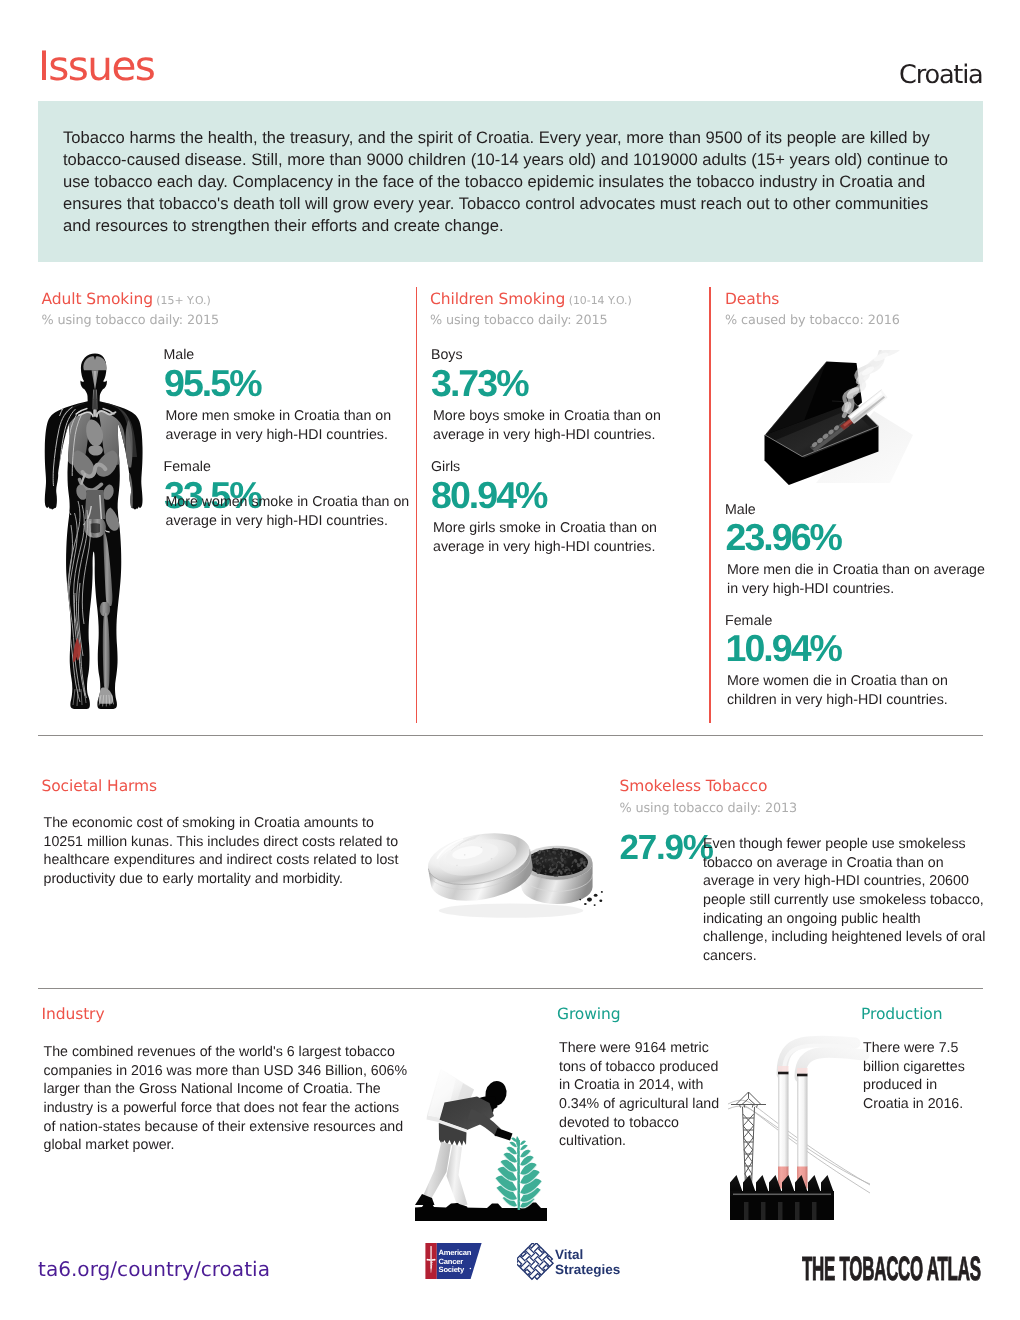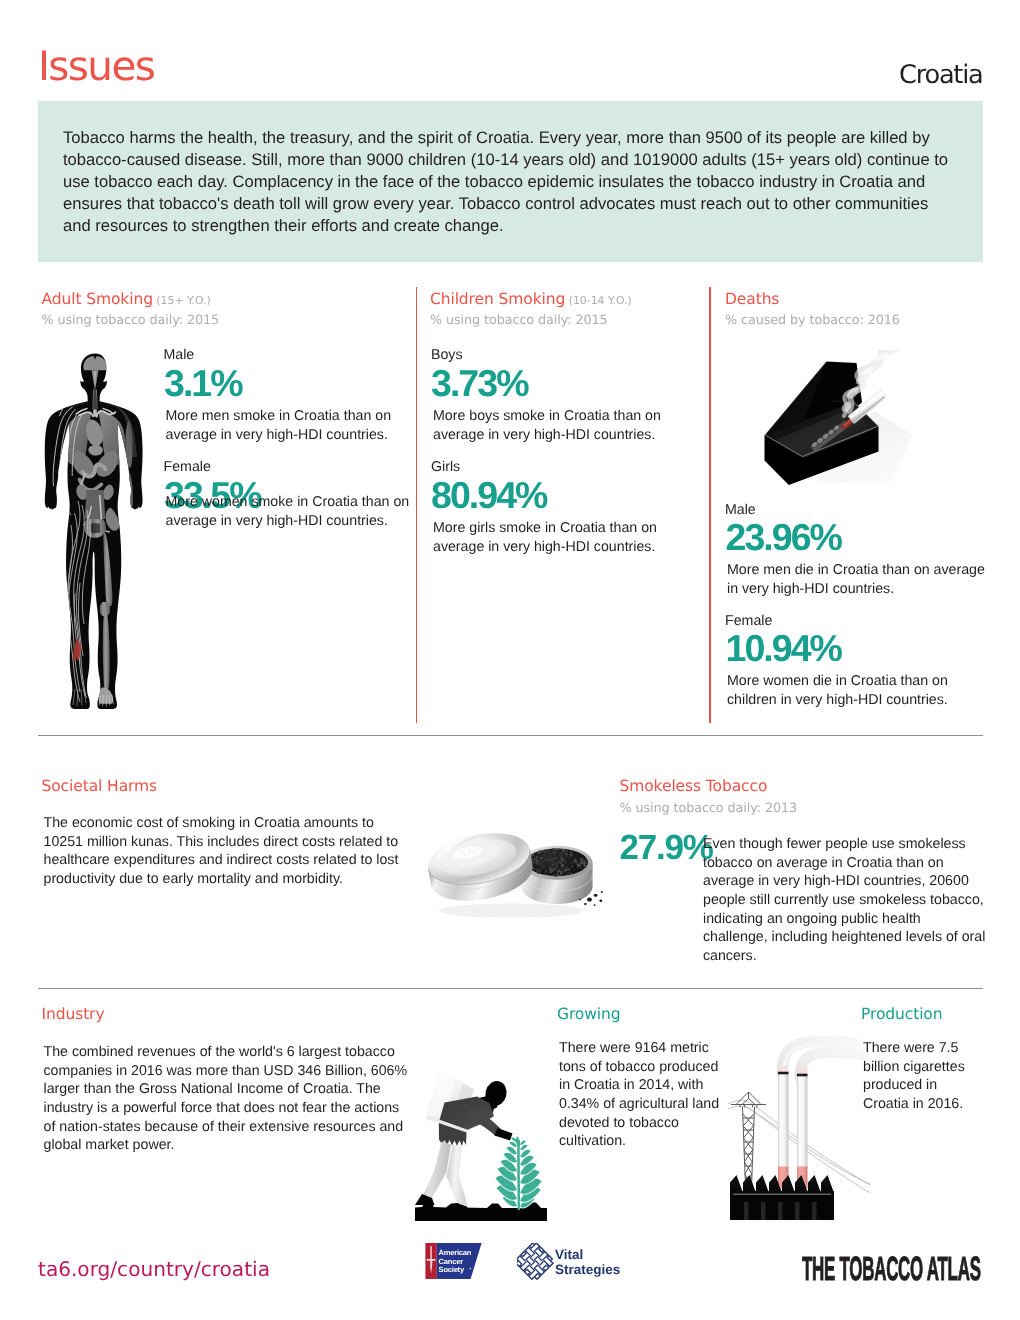--- a/index.html
+++ b/index.html
@@ -69,21 +69,21 @@
     letter-spacing:-1.95px;
   }
   .stat-desc, .body-text{
     font-size:14.2px; line-height:18.65px; color:#231f20; margin:2px;
   }
 
   
   .footer-url{
     position:absolute; left:38px; top:1259px;
     font-family:"DejaVu Sans", sans-serif;
-    font-size:20.1px; color:#be185d; letter-spacing:0; line-height:1;
+    font-size:20.1px; color:#4c1d95; letter-spacing:0; line-height:1;
   }
   .wordmark{ position:absolute; left:802px; top:1256px; }
   svg{display:block;}
 </style>
 </head>
 <body>
 
 <div class="page">
 
   <div class="hdr-title">Issues</div>
@@ -226,21 +226,21 @@
   <g stroke="#c8c8c8" stroke-width="0.6" fill="none" opacity="0.85">
   <path d="M31 336 L29 352"></path>
               <path d="M34 336 L33 353"></path>
               <path d="M37 336 L38 352"></path>
               <path d="M40 336 L42 350"></path>
   </g>
 </g>
 </svg>
       </div>
     <div class="stat-label" style="position:absolute;left:163.5px;top:348px;">Male</div>
-    <div class="stat-value" style="position:absolute;left:164px;top:365px;">3.1%</div>
+    <div class="stat-value" style="position:absolute;left:164px;top:365px;">95.5%</div>
     <p class="stat-desc" style="position:absolute;left:163.5px;top:405px;width:250px;">More men smoke in Croatia than on average in very high-HDI countries.</p>
     <div class="stat-label" style="position:absolute;left:163.5px;top:460px;">Female</div>
     <div class="stat-value" style="position:absolute;left:164px;top:477px;text-align:center;">33.5%</div>
     <p class="stat-desc" style="position:absolute;left:163.5px;top:491px;width:250px;">More women smoke in Croatia than on average in very high-HDI countries.</p>
   </div>
 
   <div>
     <div style="position:absolute;left:430px;top:291px;white-space:nowrap;">
       <span class="sect-title">Children Smoking</span><span class="sect-note"> (10-14 Y.O.)</span>
     </div>

